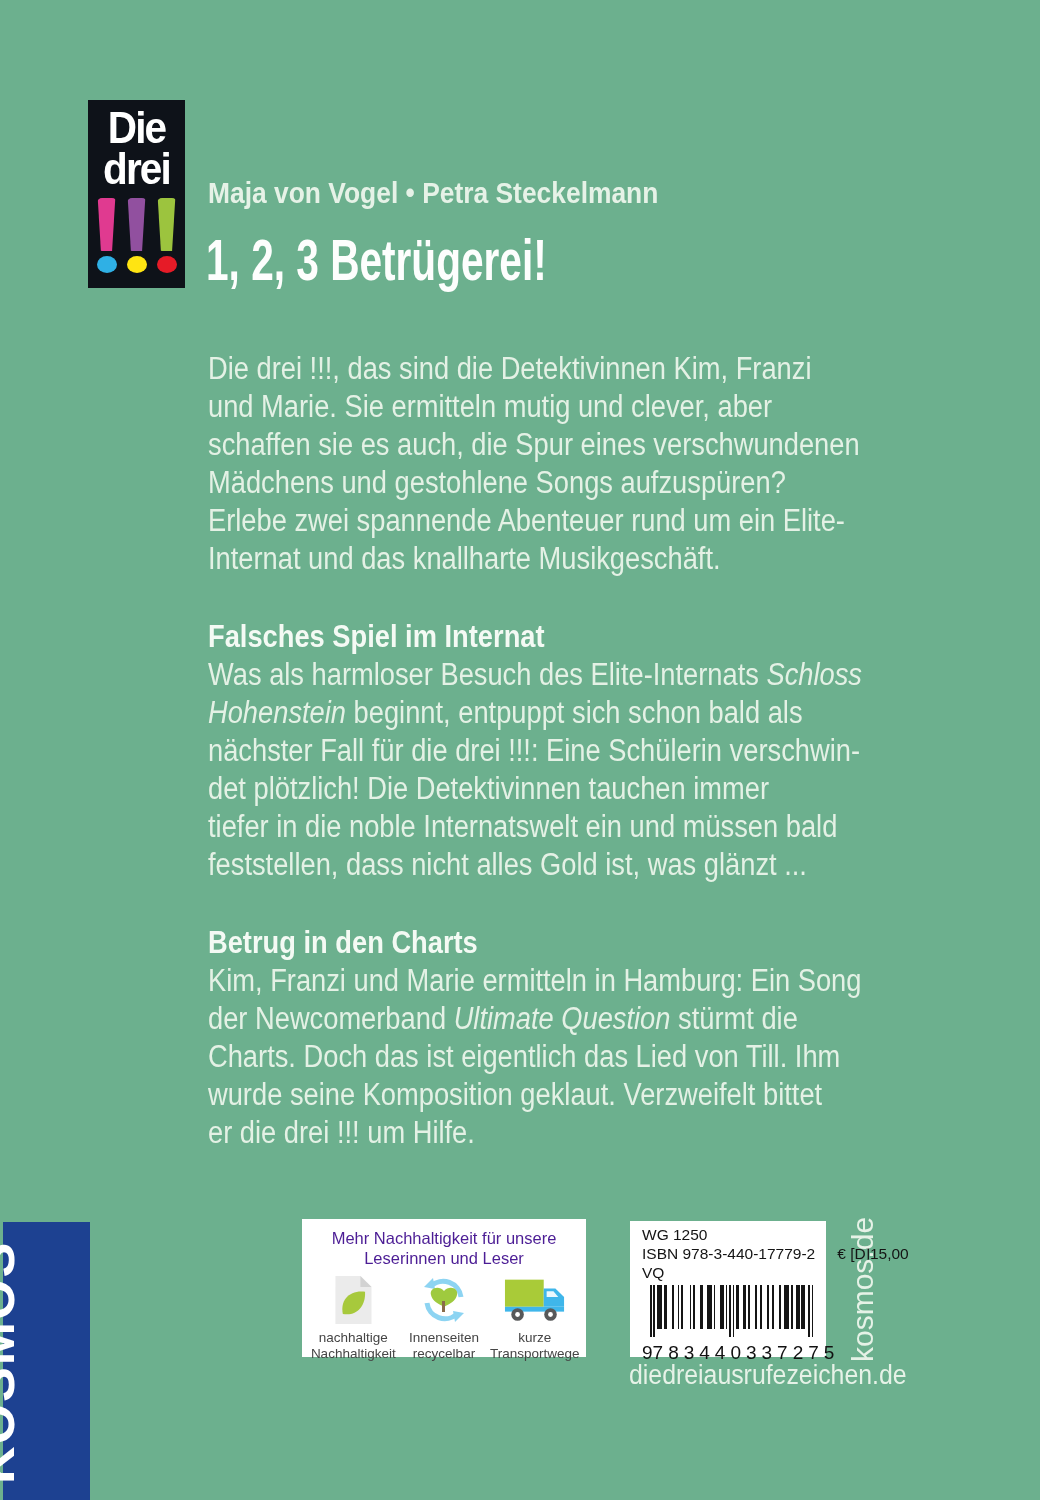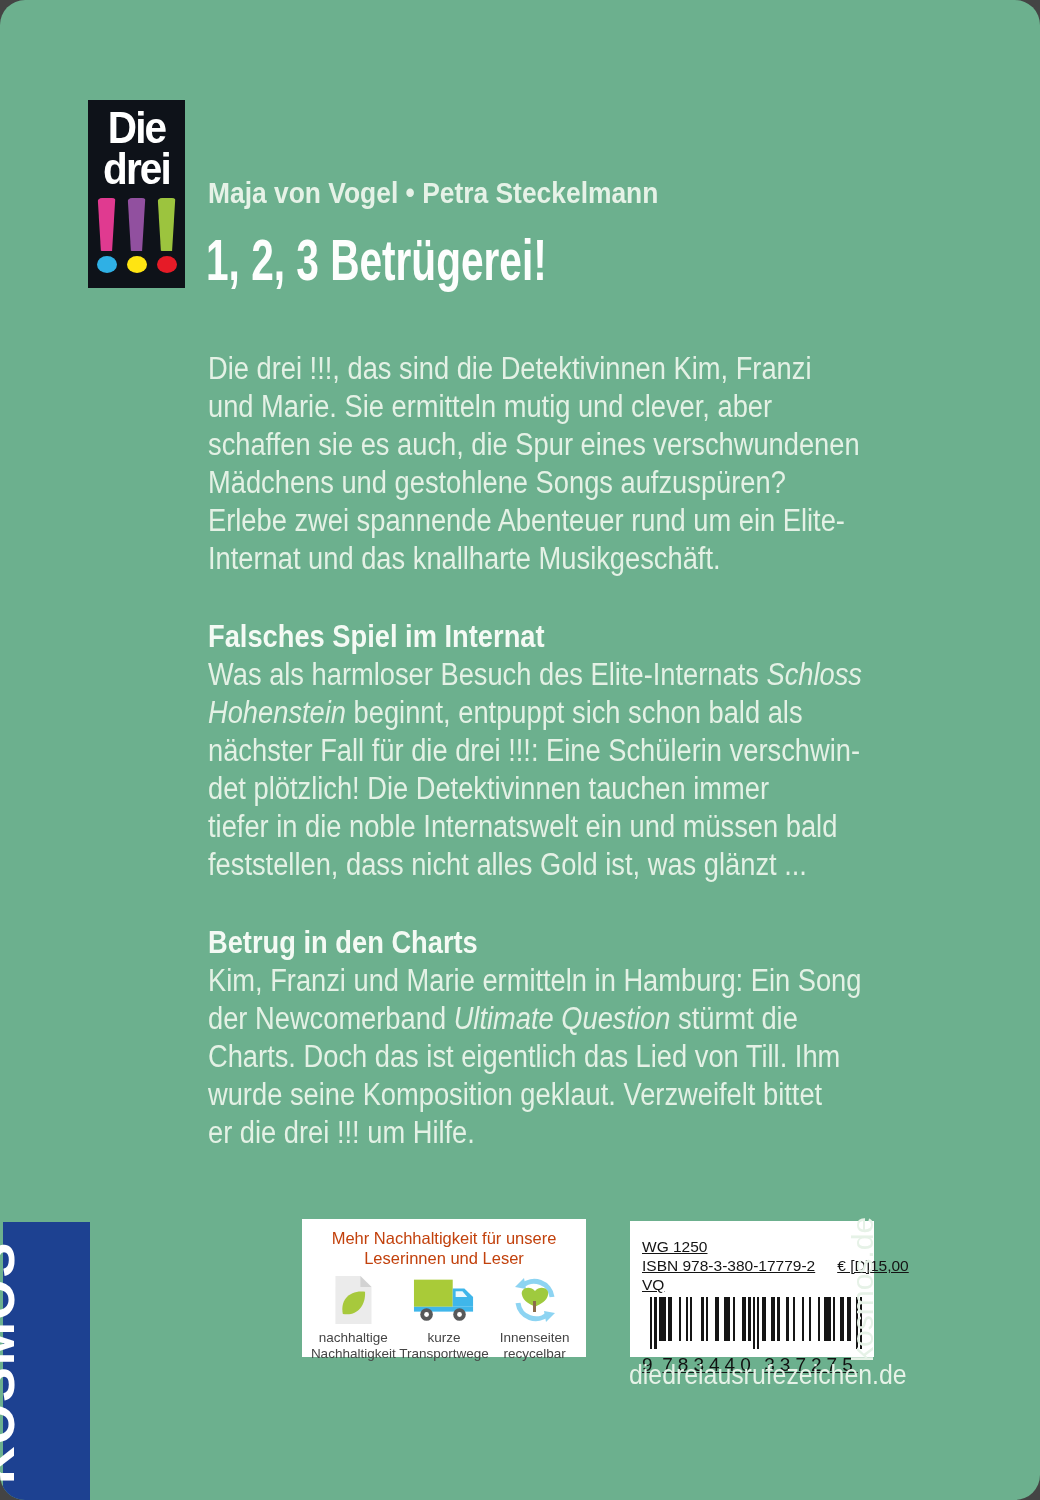--- a/index.html
+++ b/index.html
@@ -1,17 +1,17 @@
 <!DOCTYPE html>
 <html><head>
 <meta charset="utf-8">
 <style>
   html,body{margin:0;padding:0;background:#444;}
   .board{position:relative;width:1040px;height:1500px;background:#6cb08e;
-         font-family:"Liberation Sans",sans-serif;overflow:hidden;border-radius:25px;}
+         font-family:"Liberation Sans",sans-serif;overflow:hidden;}
 
   
   .logo{position:absolute;left:88px;top:100px;width:97px;height:188px;background:#0e1219;
         box-sizing:border-box;padding-top:7px;text-align:center;}
   .logo-word{color:#ffffff;font-weight:700;font-size:45px;line-height:41px;letter-spacing:-2px;
              transform:scaleX(.9);transform-origin:50% 0;}
   .marks{display:flex;justify-content:center;gap:10px;margin-top:9px;}
   .mark{display:flex;flex-direction:column;align-items:center;}
   .mark .bar{display:block;width:20px;height:53px;border-radius:5px;
              clip-path:polygon(6% 0,94% 0,78% 100%,22% 100%);}
@@ -33,29 +33,29 @@
 
   
   .kosmos{position:absolute;left:3px;top:1222px;width:87px;height:278px;background:#1d4191;}
   .kosmos-txt{position:absolute;left:19px;bottom:16px;white-space:nowrap;color:#ffffff;
               font-weight:700;font-size:52px;line-height:52px;letter-spacing:2px;
               transform-origin:0 100%;transform:rotate(-90deg);}
 
   
   .sustain{position:absolute;left:302px;top:1219px;width:284px;height:138px;background:#ffffff;
            box-sizing:border-box;padding:9px 6px 0 6px;text-align:center;color:#404040;}
-  .s-title .ln{font-size:16.5px;line-height:20px;color:#c2410c;white-space:nowrap;}
+  .s-title .ln{font-size:16.5px;line-height:20px;color:#4c1d95;white-space:nowrap;}
   .s-row{display:flex;justify-content:space-between;margin-top:7px;}
   .s-item{width:33.3%;display:flex;flex-direction:column;align-items:center;}
   .s-icon{height:50px;display:flex;align-items:center;justify-content:center;margin-bottom:5px;}
   .s-label .ln{font-size:13.5px;line-height:16px;color:#454545;white-space:nowrap;}
 
   
-  .retail{position:absolute;left:630px;top:1221px;width:244px;height:136px;background:#ffffff;
-          box-sizing:border-box;padding:16px 12px 0 12px;color:#141414;text-decoration:underline;}
+  .retail{position:absolute;left:630px;top:1221px;width:196px;height:136px;background:#ffffff;
+          box-sizing:border-box;padding:4px 12px 0 12px;color:#141414;}
   .r-line{font-size:15.5px;line-height:19px;white-space:nowrap;}
   .price{margin-left:22px;}
   .bc{display:flex;align-items:flex-start;margin-top:3px;padding-left:8px;height:52px;}
   .bc i{display:block;width:2.25px;height:44px;}
   .bc i.on{background:#151515;}
   .bc i.g{height:52px;}
   .bc-digits{display:flex;margin-top:-9px;font-size:19px;color:#111;align-items:baseline;}
   .bc-digits .d0{width:16px;}
   .bc-digits .dg{flex:1;text-align:center;letter-spacing:5px;margin-top:14px;}
 
@@ -143,61 +143,61 @@
           </svg>
         </div>
         <div class="s-label">
             <div class="ln"><span>nachhaltige</span></div>
             <div class="ln"><span>Nachhaltigkeit</span></div>
           </div>
       </div>
 
       <div class="s-item">
         <div class="s-icon">
+          <svg width="48" height="48" viewBox="0 0 48 48">
+            <path d="M41 21 A18 18 0 0 0 11 10" stroke="#8dd4f2" stroke-width="5" fill="none"></path>
+            <path d="M7 27 A18 18 0 0 0 37 38" stroke="#8dd4f2" stroke-width="5" fill="none"></path>
+            <path d="M13 2 l2 11 -11 -2 z" fill="#8dd4f2"></path>
+            <path d="M35 46 l-2 -11 11 2 z" fill="#8dd4f2"></path>
+            <path d="M24 15 C19 9 9 12 11 19 C12 25 19 28 24 31 C29 28 36 25 37 19 C39 12 29 9 24 15 z" fill="#9fca3e"></path>
+            <path d="M23.5 25 v11" stroke="#8a6b4a" stroke-width="3" fill="none"></path>
+          </svg>
+        </div>
+        <div class="s-label">
+            <div class="ln"><span>Innenseiten</span></div>
+            <div class="ln"><span>recycelbar</span></div>
+          </div>
+      </div>
+
+      <div class="s-item">
+        <div class="s-icon">
           <svg width="62" height="44" viewBox="0 0 64 44">
             <rect x="1" y="1" width="40" height="28" fill="#a9cb38"></rect>
             <path d="M41 10 h12 l9 9 v10 h-21 z" fill="#3fb6ea"></path>
             <path d="M44 13 h7 l5 6 h-12 z" fill="#eaf8fe"></path>
             <rect x="1" y="29" width="61" height="5" fill="#3fb6ea"></rect>
             <circle cx="14" cy="37" r="6.5" fill="#575859"></circle>
               <circle cx="14" cy="37" r="2.5" fill="#ffffff"></circle>
             <circle cx="48" cy="37" r="6.5" fill="#575859"></circle>
               <circle cx="48" cy="37" r="2.5" fill="#ffffff"></circle>
           </svg>
         </div>
         <div class="s-label">
             <div class="ln"><span>kurze</span></div>
             <div class="ln"><span>Transportwege</span></div>
           </div>
       </div>
 
-      <div class="s-item">
-        <div class="s-icon">
-          <svg width="48" height="48" viewBox="0 0 48 48">
-            <path d="M41 21 A18 18 0 0 0 11 10" stroke="#8dd4f2" stroke-width="5" fill="none"></path>
-            <path d="M7 27 A18 18 0 0 0 37 38" stroke="#8dd4f2" stroke-width="5" fill="none"></path>
-            <path d="M13 2 l2 11 -11 -2 z" fill="#8dd4f2"></path>
-            <path d="M35 46 l-2 -11 11 2 z" fill="#8dd4f2"></path>
-            <path d="M24 15 C19 9 9 12 11 19 C12 25 19 28 24 31 C29 28 36 25 37 19 C39 12 29 9 24 15 z" fill="#9fca3e"></path>
-            <path d="M23.5 25 v11" stroke="#8a6b4a" stroke-width="3" fill="none"></path>
-          </svg>
-        </div>
-        <div class="s-label">
-            <div class="ln"><span>Innenseiten</span></div>
-            <div class="ln"><span>recycelbar</span></div>
-          </div>
-      </div>
-
     </div>
   </div>
 
   <div class="retail">
     <div class="r-line">WG 1250</div>
     <div class="r-line">
-      <span>ISBN 978-3-380-17779-2</span><span class="price">€ [D]15,00</span>
+      <span>ISBN 978-3-440-17779-2</span><span class="price">€ [D]15,00</span>
     </div>
     <div class="r-line">VQ</div>
     <div class="bc" id="barcode">
         <i class="on g"></i>
         <i class="g"></i>
         <i class="on g"></i>
         <i></i>
         <i class="on"></i>
         <i class="on"></i>
         <i class="on"></i>

